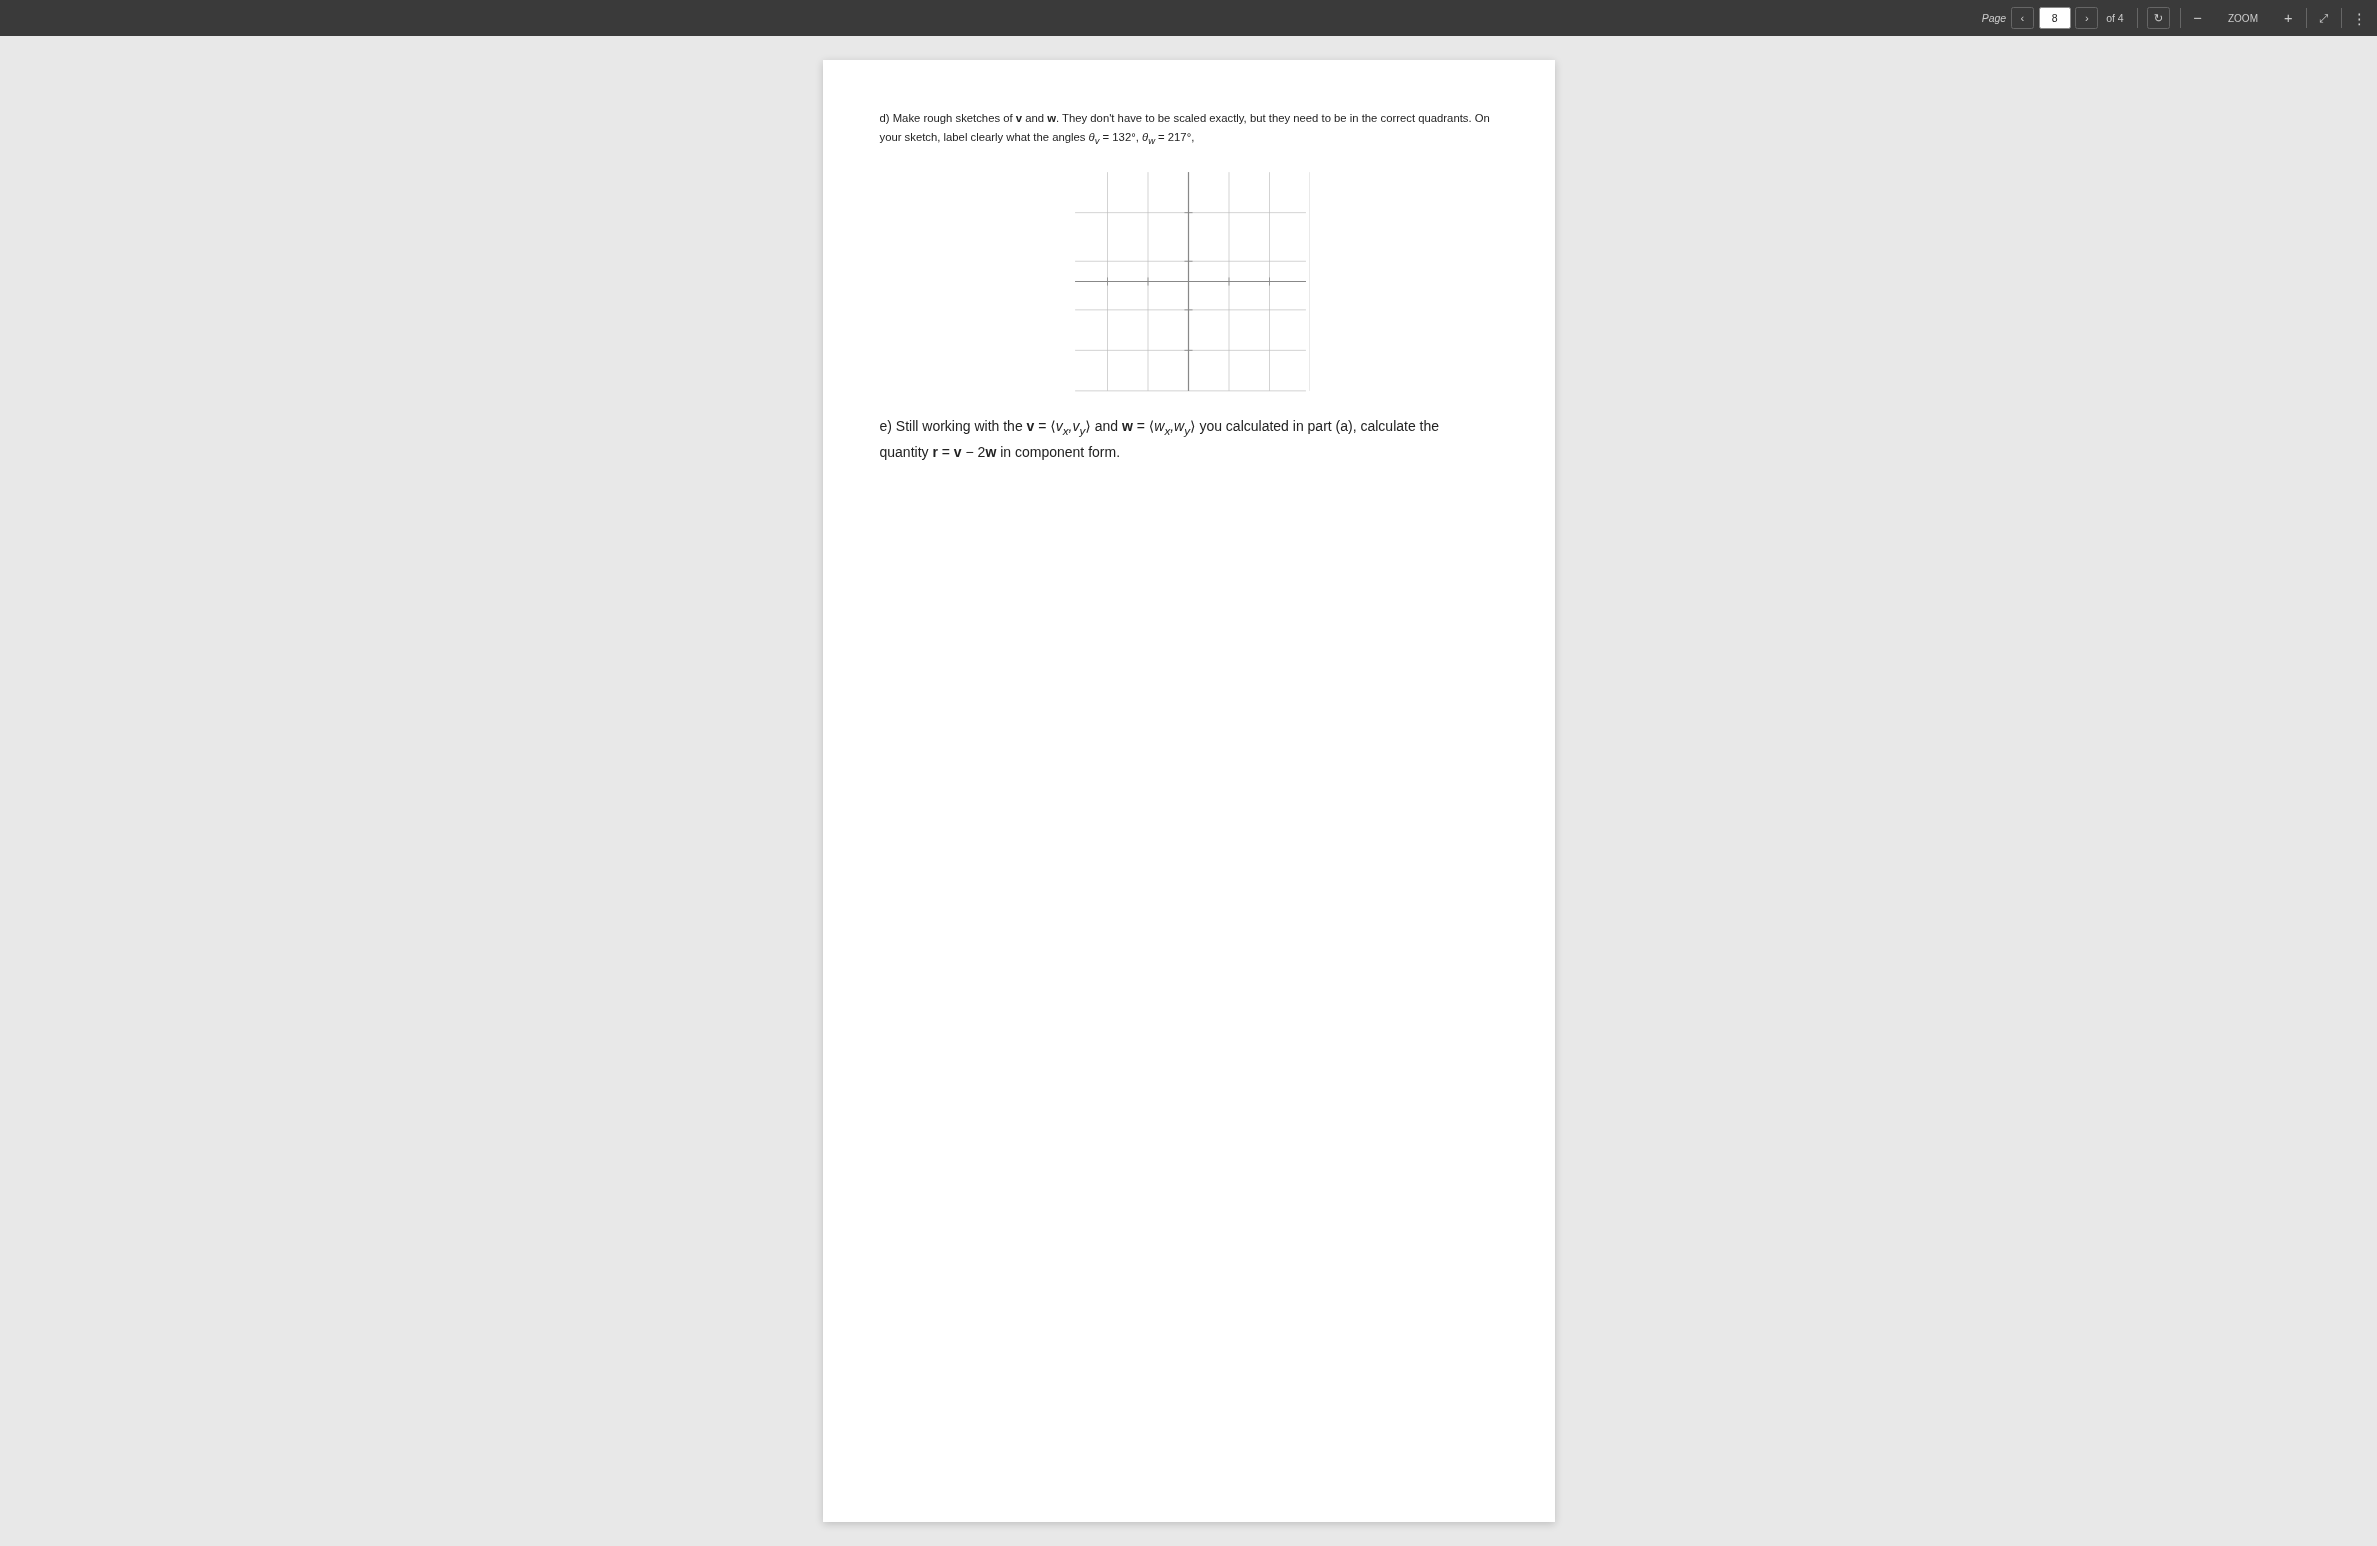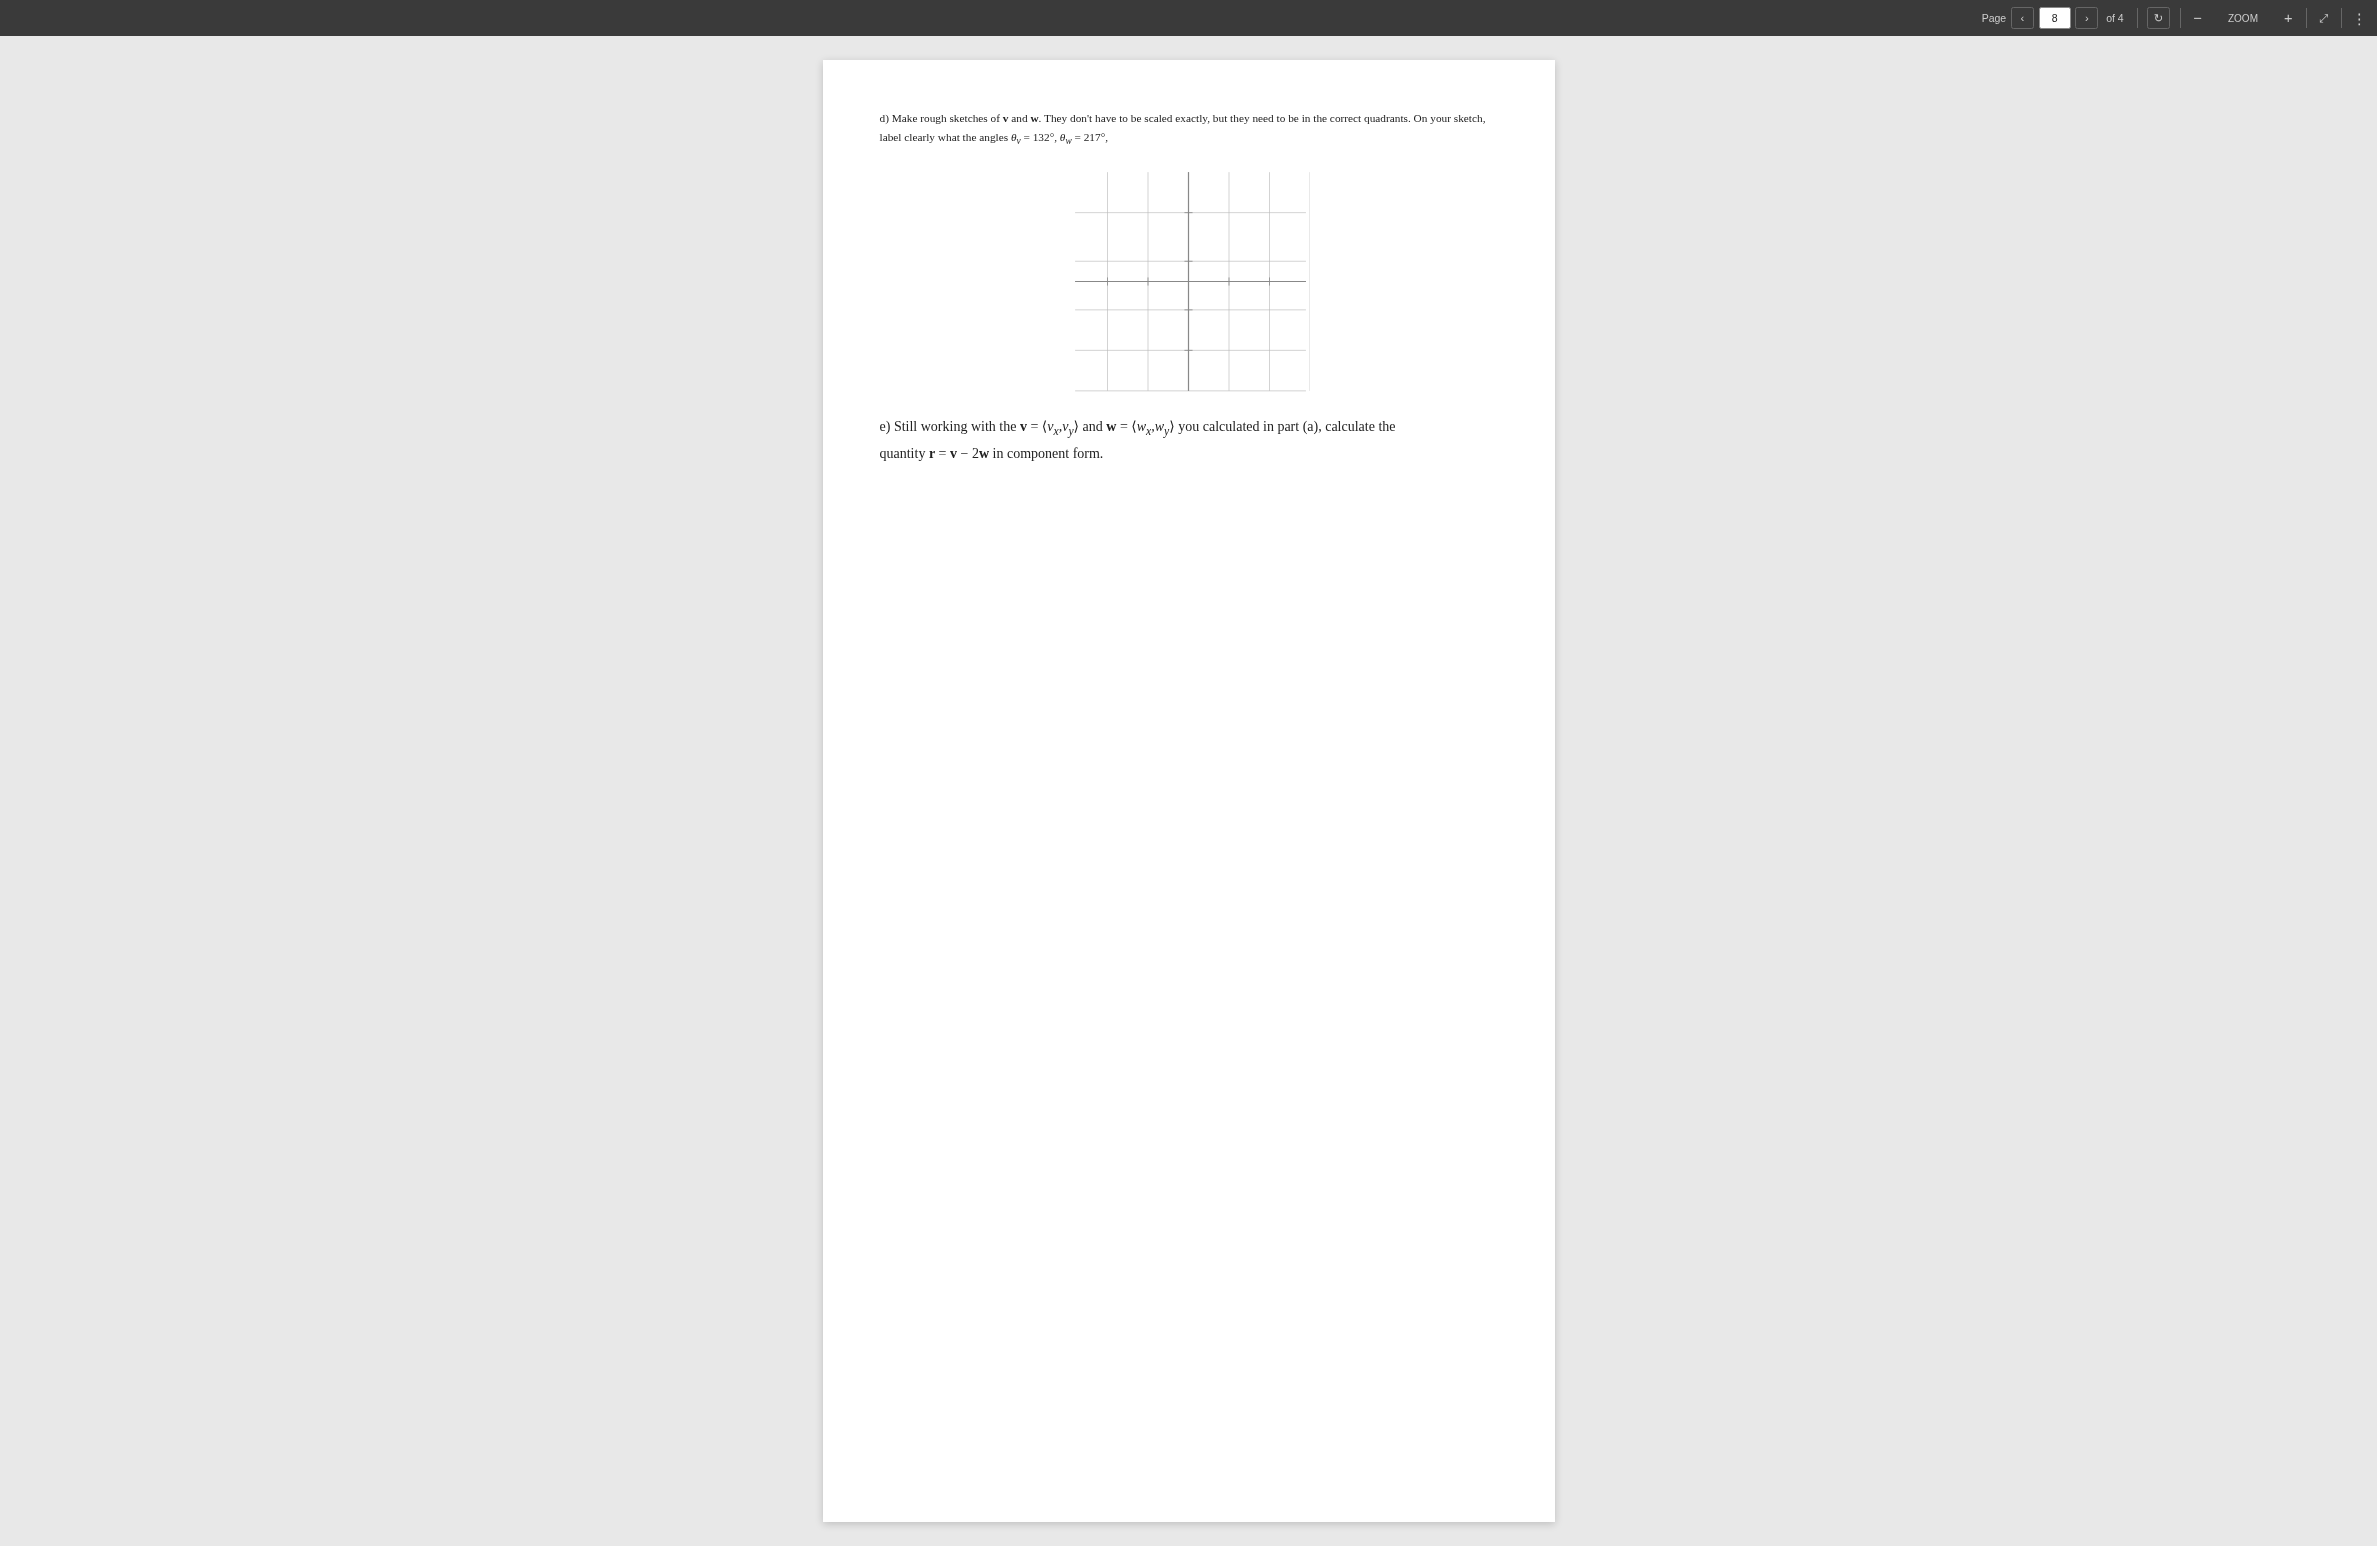--- a/index.html
+++ b/index.html
@@ -14,20 +14,21 @@
       width: 100%;
       display: flex;
       align-items: center;
       justify-content: flex-end;
       padding: 0 9.7px;
       gap: 4.9px;
     }
     .top-bar-label {
       color: #ccc;
       font-size: 10.5px;
+      font-style: italic;
     }
     .nav-btn {
       background: transparent;
       border: 0.8px solid #666;
       color: #ccc;
       width: 22.6px;
       height: 22.6px;
       cursor: pointer;
       border-radius: 2.4px;
       font-size: 11.3px;
@@ -104,21 +105,20 @@
       justify-content: center;
       padding: 24px 0;
       min-height: calc(100vh - 36px);
     }
     .page-doc {
       background: #fff;
       width: 732px;
       min-height: 890px;
       padding: 49px 57px;
       box-shadow: 0 1.6px 8px rgba(0,0,0,0.18);
-      font-family: Liberation Serif, serif;
     }
     .content-text {
       font-size: 11.3px;
       color: #222;
       line-height: 1.7;
     }
     .content-text p {
       margin-bottom: 6.5px;
     }
     .bold-var {

